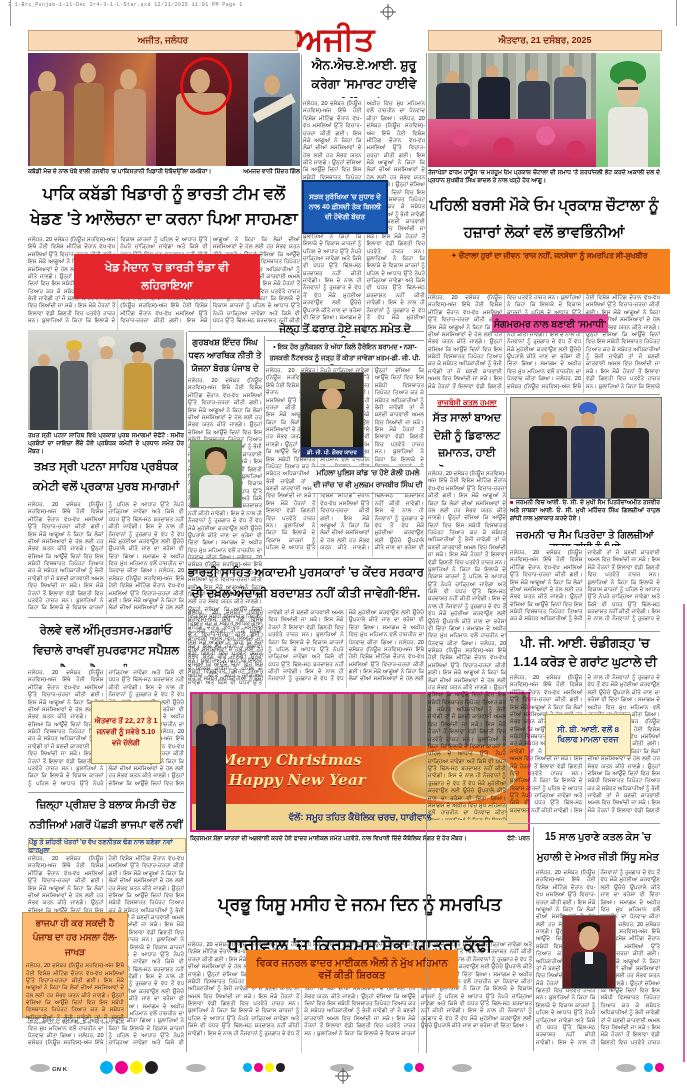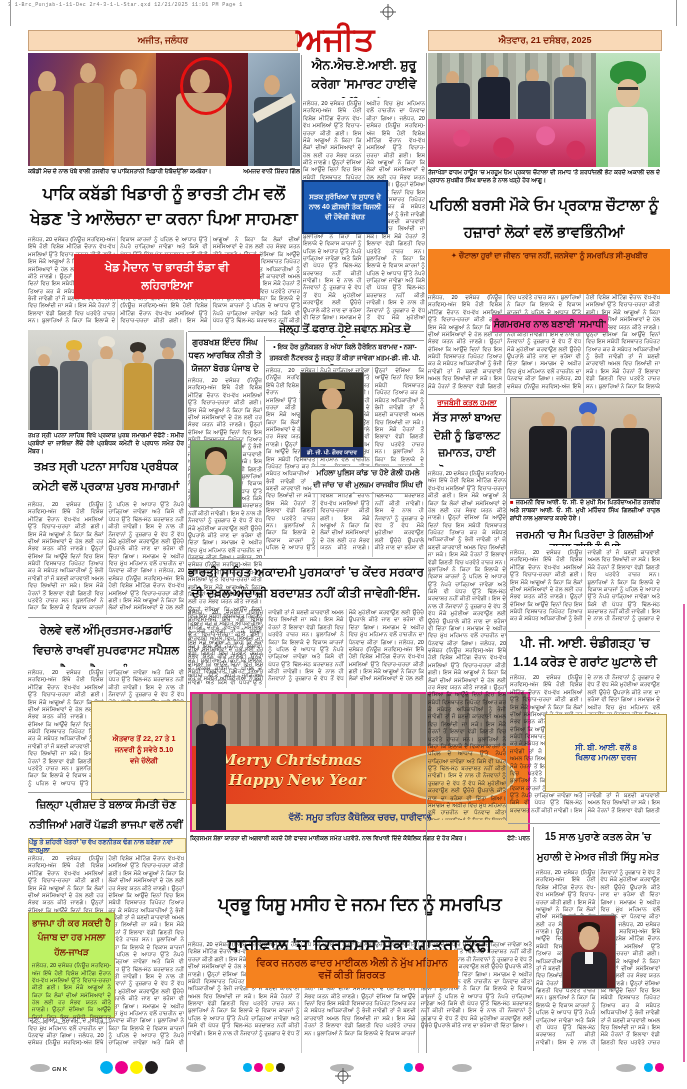--- a/index.html
+++ b/index.html
@@ -18,21 +18,21 @@
        font-size:9px;font-weight:700;color:#7d1a00}
   .masthead{font-size:32px;font-weight:800;color:#cc1111;line-height:1.0;
             font-family:"DejaVu Sans","Liberation Sans",sans-serif}
   .photo{position:absolute;overflow:hidden}
   .box-red{background:#e5262d;color:#fff;font-weight:800;text-align:center;display:flex;align-items:center;justify-content:center}
   .box-blue{background:#1d5cb5;border:2px solid #0c2f6b;color:#fff;font-weight:700;text-align:center;
             display:flex;align-items:center;justify-content:center;padding:2px}
   .box-orange{background:#f5821f;color:#5d1603;font-weight:800;display:flex;flex-direction:row;justify-content:center;
               padding:2px 5px;gap:2px}
   .box-yellow{background:#fdf2c7;border:1px solid #b59a4a;color:#b00000;font-weight:800;text-align:center;
-              display:flex;align-items:center;justify-content:center;padding:20px}
+              display:flex;align-items:center;justify-content:center;padding:2px}
   .kicker{color:#cc0000;font-weight:800;text-decoration:underline;text-align:center;overflow:hidden}
   .inset-head{background:#ec4899;border-top:1px solid #888;border-bottom:1px solid #888;font-weight:800;
               text-align:center;display:flex;align-items:center;justify-content:center}
   .slug{font-size:5px;color:#777;font-family:"Liberation Mono","DejaVu Sans Mono",monospace;letter-spacing:.4px;white-space:nowrap}
   .dot{position:absolute;border-radius:50%}
   .oval{position:absolute;background:#b5b5b5;border-radius:50%}
   .crosshair{position:absolute}
   .figure{position:absolute;border-radius:6px 6px 0 0}
   .turban{position:absolute;border-radius:50% 50% 40% 40%}
   .face{position:absolute;background:#d3a87d;border-radius:50%}
@@ -145,21 +145,21 @@
 
   <div class="rule" style="left:28px;top:617px;width:156px;height:1px"></div>
   <div class="abs hl" style="left:28px;top:620px;width:156px;height:47px;font-size:11.5px;line-height:1.75">ਰੇਲਵੇ ਵਲੋਂ ਅੰਮ੍ਰਿਤਸਰ-ਮਡਗਾਂਓ ਵਿਚਾਲੇ ਰਾਖਵੀਂ ਸੁਪਰਫਾਸਟ ਸਪੈਸ਼ਲ ਐਕਸਪ੍ਰੈਸ ਦਾ ਸੰਚਾਲਨ</div>
   <div class="abs body cols2" style="left:28px;top:669px;width:156px;height:121px">ਜਲੰਧਰ, 20 ਦਸੰਬਰ (ਨਿਊਜ਼ ਸਰਵਿਸ)-ਅੱਜ ਇੱਥੇ ਹੋਈ ਵਿਸ਼ੇਸ਼ ਮੀਟਿੰਗ ਦੌਰਾਨ ਵੱਖ-ਵੱਖ ਮਸਲਿਆਂ ਉੱਤੇ ਵਿਚਾਰ-ਚਰਚਾ ਕੀਤੀ ਗਈ। ਇਸ ਮੌਕੇ ਆਗੂਆਂ ਨੇ ਕਿਹਾ ਕਿ ਲੋਕਾਂ ਦੀਆਂ ਸਮੱਸਿਆਵਾਂ ਦੇ ਹੱਲ ਲਈ ਹਰ ਸੰਭਵ ਯਤਨ ਕੀਤੇ ਜਾਣਗੇ। ਉਨ੍ਹਾਂ ਦੱਸਿਆ ਕਿ ਆਉਂਦੇ ਦਿਨਾਂ ਵਿਚ ਇਸ ਸਬੰਧੀ ਵਿਸਥਾਰਤ ਰਿਪੋਰਟ ਤਿਆਰ ਕਰ ਕੇ ਸਬੰਧਤ ਅਧਿਕਾਰੀਆਂ ਨੂੰ ਭੇਜੀ ਜਾਵੇਗੀ ਤਾਂ ਜੋ ਬਣਦੀ ਕਾਰਵਾਈ ਅਮਲ ਵਿਚ ਲਿਆਂਦੀ ਜਾ ਸਕੇ। ਇਸ ਮੌਕੇ ਹੋਰਨਾਂ ਤੋਂ ਇਲਾਵਾ ਵੱਡੀ ਗਿਣਤੀ ਵਿਚ ਪਤਵੰਤੇ ਹਾਜ਼ਰ ਸਨ। ਬੁਲਾਰਿਆਂ ਨੇ ਕਿਹਾ ਕਿ ਇਲਾਕੇ ਦੇ ਵਿਕਾਸ ਕਾਰਜਾਂ ਨੂੰ ਪਹਿਲ ਦੇ ਆਧਾਰ ਉੱਤੇ ਨੇਪਰੇ ਚਾੜ੍ਹਿਆ ਜਾਵੇਗਾ ਅਤੇ ਕਿਸੇ ਵੀ ਪੱਧਰ ਉੱਤੇ ਢਿੱਲ-ਮੱਠ ਬਰਦਾਸ਼ਤ ਨਹੀਂ ਕੀਤੀ ਜਾਵੇਗੀ। ਇਸ ਦੇ ਨਾਲ ਹੀ ਨੌਜਵਾਨਾਂ ਨੂੰ ਰੁਜ਼ਗਾਰ ਦੇ ਵੱਧ ਤੋਂ ਵੱਧ ਮੌਕੇ ਮੁਹੱਈਆ ਕਰਵਾਉਣ ਲਈ ਉਚੇਚੇ ਉਪਰਾਲੇ ਕੀਤੇ ਜਾਣ ਦਾ ਭਰੋਸਾ ਵੀ ਦਿੱਤਾ ਗਿਆ। ਸਮਾਗਮ ਦੇ ਅਖ਼ੀਰ ਵਿਚ ਮੁੱਖ ਮਹਿਮਾਨ ਵਲੋਂ ਹਾਜ਼ਰੀਨ ਦਾ ਧੰਨਵਾਦ ਕੀਤਾ ਗਿਆ। ਜਲੰਧਰ, 20 ਦਸੰਬਰ (ਨਿਊਜ਼ ਸਰਵਿਸ)-ਅੱਜ ਇੱਥੇ ਹੋਈ ਵਿਸ਼ੇਸ਼ ਮੀਟਿੰਗ ਦੌਰਾਨ ਵੱਖ-ਵੱਖ ਮਸਲਿਆਂ ਉੱਤੇ ਵਿਚਾਰ-ਚਰਚਾ ਕੀਤੀ ਗਈ। ਇਸ ਮੌਕੇ ਆਗੂਆਂ ਨੇ ਕਿਹਾ ਕਿ ਲੋਕਾਂ ਦੀਆਂ ਸਮੱਸਿਆਵਾਂ ਦੇ ਹੱਲ ਲਈ ਹਰ ਸੰਭਵ ਯਤਨ ਕੀਤੇ ਜਾਣਗੇ। ਉਨ੍ਹਾਂ ਦੱਸਿਆ ਕਿ ਆਉਂਦੇ ਦਿਨਾਂ ਵਿਚ ਇਸ ਸਬੰਧੀ ਵਿਸਥਾਰਤ ਰਿਪੋਰਟ ਤਿਆਰ ਕਰ ਕੇ ਸਬੰਧਤ ਅਧਿਕਾਰੀਆਂ ਨੂੰ ਭੇਜੀ ਜਾਵੇਗੀ ਤਾਂ ਜੋ ਬਣਦੀ ਕਾਰਵਾਈ ਅਮਲ ਵਿਚ ਲਿਆਂਦੀ ਜਾ ਸਕੇ। ਇਸ ਮੌਕੇ ਹੋਰਨਾਂ ਤੋਂ ਇਲਾਵਾ ਵੱਡੀ ਗਿਣਤੀ ਵਿਚ ਪਤਵੰਤੇ ਹਾਜ਼ਰ ਸਨ। ਬੁਲਾਰਿਆਂ ਨੇ ਕਿਹਾ ਕਿ ਇਲਾਕੇ ਦੇ ਵਿਕਾਸ ਕਾਰਜਾਂ ਨੂੰ ਪਹਿਲ ਦੇ ਆਧਾਰ ਉੱਤੇ ਨੇਪਰੇ ਚਾੜ੍ਹਿਆ ਜਾਵੇਗਾ ਅਤੇ ਕਿਸੇ ਵੀ ਪੱਧਰ ਉੱਤੇ ਢਿੱਲ-ਮੱਠ ਬਰਦਾਸ਼ਤ ਨਹੀਂ ਕੀਤੀ ਜਾਵੇਗੀ। ਇਸ ਦੇ ਨਾਲ ਹੀ ਨੌਜਵਾਨਾਂ ਨੂੰ ਰੁਜ਼ਗਾਰ ਦੇ ਵੱਧ ਤੋਂ ਵੱਧ ਮੌਕੇ ਮੁਹੱਈਆ ਕਰਵਾਉਣ ਲਈ ਉਚੇਚੇ ਉਪਰਾਲੇ ਕੀਤੇ ਜਾਣ ਦਾ ਭਰੋਸਾ ਵੀ ਦਿੱਤਾ ਗਿਆ। ਸਮਾਗਮ ਦੇ ਅਖ਼ੀਰ ਵਿਚ ਮੁੱਖ ਮਹਿਮਾਨ ਵਲੋਂ ਹਾਜ਼ਰੀਨ ਦਾ ਧੰਨਵਾਦ ਕੀਤਾ ਗਿਆ। ਬੁਲਾਰਿਆਂ ਨੇ ਕਿਹਾ ਕਿ ਇਲਾਕੇ ਦੇ ਵਿਕਾਸ ਕਾਰਜਾਂ ਨੂੰ ਪਹਿਲ ਦੇ ਆਧਾਰ ਉੱਤੇ ਨੇਪਰੇ ਚਾੜ੍ਹਿਆ ਜਾਵੇਗਾ ਅਤੇ ਕਿਸੇ ਵੀ ਪੱਧਰ ਉੱਤੇ ਢਿੱਲ-ਮੱਠ ਬਰਦਾਸ਼ਤ ਨਹੀਂ ਕੀਤੀ ਜਾਵੇਗੀ। ਇਸ ਦੇ ਨਾਲ ਹੀ ਨੌਜਵਾਨਾਂ ਨੂੰ ਰੁਜ਼ਗਾਰ ਦੇ ਵੱਧ ਤੋਂ ਵੱਧ ਮੌਕੇ ਮੁਹੱਈਆ ਕਰਵਾਉਣ ਲਈ ਉਚੇਚੇ ਉਪਰਾਲੇ ਕੀਤੇ ਜਾਣ ਦਾ ਭਰੋਸਾ ਵੀ ਦਿੱਤਾ ਗਿਆ।</div>
   <div class="abs box-yellow" style="left:91px;top:701px;width:64px;height:57px;font-size:7.2px;line-height:1.5">ਐਤਵਾਰ ਤੋਂ 22, 27 ਤੇ 1 ਜਨਵਰੀ ਨੂੰ ਸਵੇਰੇ 5.10 ਵਜੇ ਚੱਲੇਗੀ</div>
 
   <div class="rule" style="left:28px;top:792px;width:156px;height:1px"></div>
   <div class="abs hl" style="left:28px;top:795px;width:156px;height:41px;font-size:10.5px;line-height:1.9">ਜ਼ਿਲ੍ਹਾ ਪ੍ਰੀਸ਼ਦ ਤੇ ਬਲਾਕ ਸੰਮਤੀ ਚੋਣ ਨਤੀਜਿਆਂ ਮਗਰੋਂ ਪੱਛੜੀ ਭਾਜਪਾ ਵਲੋਂ ਨਵੀਂ ਰਣਨੀਤੀ ਬਣਾਉਣ ਦੀ ਤਿਆਰੀ</div>
   <div class="abs" style="left:28px;top:838px;width:156px;height:13px;background:#fdf2c7;border:1px solid #c9b26a;color:#1a3f9e;font-weight:800;font-size:6.6px;display:flex;align-items:center;justify-content:center">ਪੇਂਡੂ ਤੇ ਸ਼ਹਿਰੀ ਖੇਤਰਾਂ 'ਚ ਵੱਖ ਰਣਨੀਤਕ ਢੰਗ ਨਾਲ ਬਣੇਗਾ ਨਵਾਂ ਫਾਰਮੂਲਾ</div>
   <div class="abs body cols2" style="left:28px;top:855px;width:156px;height:198px">ਜਲੰਧਰ, 20 ਦਸੰਬਰ (ਨਿਊਜ਼ ਸਰਵਿਸ)-ਅੱਜ ਇੱਥੇ ਹੋਈ ਵਿਸ਼ੇਸ਼ ਮੀਟਿੰਗ ਦੌਰਾਨ ਵੱਖ-ਵੱਖ ਮਸਲਿਆਂ ਉੱਤੇ ਵਿਚਾਰ-ਚਰਚਾ ਕੀਤੀ ਗਈ। ਇਸ ਮੌਕੇ ਆਗੂਆਂ ਨੇ ਕਿਹਾ ਕਿ ਲੋਕਾਂ ਦੀਆਂ ਸਮੱਸਿਆਵਾਂ ਦੇ ਹੱਲ ਲਈ ਹਰ ਸੰਭਵ ਯਤਨ ਕੀਤੇ ਜਾਣਗੇ। ਉਨ੍ਹਾਂ ਦੱਸਿਆ ਕਿ ਆਉਂਦੇ ਦਿਨਾਂ ਵਿਚ ਇਸ ਸਬੰਧੀ ਵਿਸਥਾਰਤ ਰਿਪੋਰਟ ਤਿਆਰ ਕਰ ਕੇ ਸਬੰਧਤ ਅਧਿਕਾਰੀਆਂ ਨੂੰ ਭੇਜੀ ਜਾਵੇਗੀ ਤਾਂ ਜੋ ਬਣਦੀ ਕਾਰਵਾਈ ਅਮਲ ਵਿਚ ਲਿਆਂਦੀ ਜਾ ਸਕੇ। ਇਸ ਮੌਕੇ ਹੋਰਨਾਂ ਤੋਂ ਇਲਾਵਾ ਵੱਡੀ ਗਿਣਤੀ ਵਿਚ ਪਤਵੰਤੇ ਹਾਜ਼ਰ ਸਨ। ਬੁਲਾਰਿਆਂ ਨੇ ਕਿਹਾ ਕਿ ਇਲਾਕੇ ਦੇ ਵਿਕਾਸ ਕਾਰਜਾਂ ਨੂੰ ਪਹਿਲ ਦੇ ਆਧਾਰ ਉੱਤੇ ਨੇਪਰੇ ਚਾੜ੍ਹਿਆ ਜਾਵੇਗਾ ਅਤੇ ਕਿਸੇ ਵੀ ਪੱਧਰ ਉੱਤੇ ਢਿੱਲ-ਮੱਠ ਬਰਦਾਸ਼ਤ ਨਹੀਂ ਕੀਤੀ ਜਾਵੇਗੀ। ਇਸ ਦੇ ਨਾਲ ਹੀ ਨੌਜਵਾਨਾਂ ਨੂੰ ਰੁਜ਼ਗਾਰ ਦੇ ਵੱਧ ਤੋਂ ਵੱਧ ਮੌਕੇ ਮੁਹੱਈਆ ਕਰਵਾਉਣ ਲਈ ਉਚੇਚੇ ਉਪਰਾਲੇ ਕੀਤੇ ਜਾਣ ਦਾ ਭਰੋਸਾ ਵੀ ਦਿੱਤਾ ਗਿਆ। ਸਮਾਗਮ ਦੇ ਅਖ਼ੀਰ ਵਿਚ ਮੁੱਖ ਮਹਿਮਾਨ ਵਲੋਂ ਹਾਜ਼ਰੀਨ ਦਾ ਧੰਨਵਾਦ ਕੀਤਾ ਗਿਆ। ਜਲੰਧਰ, 20 ਦਸੰਬਰ (ਨਿਊਜ਼ ਸਰਵਿਸ)-ਅੱਜ ਇੱਥੇ ਹੋਈ ਵਿਸ਼ੇਸ਼ ਮੀਟਿੰਗ ਦੌਰਾਨ ਵੱਖ-ਵੱਖ ਮਸਲਿਆਂ ਉੱਤੇ ਵਿਚਾਰ-ਚਰਚਾ ਕੀਤੀ ਗਈ। ਇਸ ਮੌਕੇ ਆਗੂਆਂ ਨੇ ਕਿਹਾ ਕਿ ਲੋਕਾਂ ਦੀਆਂ ਸਮੱਸਿਆਵਾਂ ਦੇ ਹੱਲ ਲਈ ਹਰ ਸੰਭਵ ਯਤਨ ਕੀਤੇ ਜਾਣਗੇ। ਉਨ੍ਹਾਂ ਦੱਸਿਆ ਕਿ ਆਉਂਦੇ ਦਿਨਾਂ ਵਿਚ ਇਸ ਸਬੰਧੀ ਵਿਸਥਾਰਤ ਰਿਪੋਰਟ ਤਿਆਰ ਕਰ ਕੇ ਸਬੰਧਤ ਅਧਿਕਾਰੀਆਂ ਨੂੰ ਭੇਜੀ ਜਾਵੇਗੀ ਤਾਂ ਜੋ ਬਣਦੀ ਕਾਰਵਾਈ ਅਮਲ ਵਿਚ ਲਿਆਂਦੀ ਜਾ ਸਕੇ। ਇਸ ਮੌਕੇ ਹੋਰਨਾਂ ਤੋਂ ਇਲਾਵਾ ਵੱਡੀ ਗਿਣਤੀ ਵਿਚ ਪਤਵੰਤੇ ਹਾਜ਼ਰ ਸਨ। ਬੁਲਾਰਿਆਂ ਨੇ ਕਿਹਾ ਕਿ ਇਲਾਕੇ ਦੇ ਵਿਕਾਸ ਕਾਰਜਾਂ ਨੂੰ ਪਹਿਲ ਦੇ ਆਧਾਰ ਉੱਤੇ ਨੇਪਰੇ ਚਾੜ੍ਹਿਆ ਜਾਵੇਗਾ ਅਤੇ ਕਿਸੇ ਵੀ ਪੱਧਰ ਉੱਤੇ ਢਿੱਲ-ਮੱਠ ਬਰਦਾਸ਼ਤ ਨਹੀਂ ਕੀਤੀ ਜਾਵੇਗੀ। ਇਸ ਦੇ ਨਾਲ ਹੀ ਨੌਜਵਾਨਾਂ ਨੂੰ ਰੁਜ਼ਗਾਰ ਦੇ ਵੱਧ ਤੋਂ ਵੱਧ ਮੌਕੇ ਮੁਹੱਈਆ ਕਰਵਾਉਣ ਲਈ ਉਚੇਚੇ ਉਪਰਾਲੇ ਕੀਤੇ ਜਾਣ ਦਾ ਭਰੋਸਾ ਵੀ ਦਿੱਤਾ ਗਿਆ। ਸਮਾਗਮ ਦੇ ਅਖ਼ੀਰ ਵਿਚ ਮੁੱਖ ਮਹਿਮਾਨ ਵਲੋਂ ਹਾਜ਼ਰੀਨ ਦਾ ਧੰਨਵਾਦ ਕੀਤਾ ਗਿਆ। ਬੁਲਾਰਿਆਂ ਨੇ ਕਿਹਾ ਕਿ ਇਲਾਕੇ ਦੇ ਵਿਕਾਸ ਕਾਰਜਾਂ ਨੂੰ ਪਹਿਲ ਦੇ ਆਧਾਰ ਉੱਤੇ ਨੇਪਰੇ ਚਾੜ੍ਹਿਆ ਜਾਵੇਗਾ ਅਤੇ ਕਿਸੇ ਵੀ ਪੱਧਰ ਉੱਤੇ ਢਿੱਲ-ਮੱਠ ਬਰਦਾਸ਼ਤ ਨਹੀਂ ਕੀਤੀ ਜਾਵੇਗੀ। ਇਸ ਦੇ ਨਾਲ ਹੀ ਨੌਜਵਾਨਾਂ ਨੂੰ ਰੁਜ਼ਗਾਰ ਦੇ ਵੱਧ ਤੋਂ ਵੱਧ ਮੌਕੇ ਮੁਹੱਈਆ ਕਰਵਾਉਣ ਲਈ ਉਚੇਚੇ ਉਪਰਾਲੇ ਕੀਤੇ ਜਾਣ ਦਾ ਭਰੋਸਾ ਵੀ ਦਿੱਤਾ ਗਿਆ।</div>
-  <div class="abs" style="left:28px;top:912px;width:87px;height:106px;background:#bef264;border:1px solid #b59a4a;padding:3px;box-sizing:border-box">
+  <div class="abs" style="left:22px;top:912px;width:106px;height:106px;background:#fdba74;border:1px solid #b59a4a;padding:3px;box-sizing:border-box">
     <div class="hl" style="font-size:9px;line-height:1.6;color:#7d1400">ਭਾਜਪਾ ਹੀ ਕਰ ਸਕਦੀ ਹੈ ਪੰਜਾਬ ਦਾ ਹਰ ਮਸਲਾ ਹੱਲ-ਜਾਖੜ</div>
     <div class="body" style="height:62px;margin-top:3px">ਜਲੰਧਰ, 20 ਦਸੰਬਰ (ਨਿਊਜ਼ ਸਰਵਿਸ)-ਅੱਜ ਇੱਥੇ ਹੋਈ ਵਿਸ਼ੇਸ਼ ਮੀਟਿੰਗ ਦੌਰਾਨ ਵੱਖ-ਵੱਖ ਮਸਲਿਆਂ ਉੱਤੇ ਵਿਚਾਰ-ਚਰਚਾ ਕੀਤੀ ਗਈ। ਇਸ ਮੌਕੇ ਆਗੂਆਂ ਨੇ ਕਿਹਾ ਕਿ ਲੋਕਾਂ ਦੀਆਂ ਸਮੱਸਿਆਵਾਂ ਦੇ ਹੱਲ ਲਈ ਹਰ ਸੰਭਵ ਯਤਨ ਕੀਤੇ ਜਾਣਗੇ। ਉਨ੍ਹਾਂ ਦੱਸਿਆ ਕਿ ਆਉਂਦੇ ਦਿਨਾਂ ਵਿਚ ਇਸ ਸਬੰਧੀ ਵਿਸਥਾਰਤ ਰਿਪੋਰਟ ਤਿਆਰ ਕਰ ਕੇ ਸਬੰਧਤ ਅਧਿਕਾਰੀਆਂ ਨੂੰ ਭੇਜੀ ਜਾਵੇਗੀ ਤਾਂ ਜੋ ਬਣਦੀ ਕਾਰਵਾਈ ਅਮਲ ਵਿਚ ਲਿਆਂਦੀ ਜਾ ਸਕੇ। ਇਸ ਮੌਕੇ ਹੋਰਨਾਂ ਤੋਂ ਇਲਾਵਾ ਵੱਡੀ ਗਿਣਤੀ ਵਿਚ ਪਤਵੰਤੇ ਹਾਜ਼ਰ ਸਨ। ਬੁਲਾਰਿਆਂ ਨੇ ਕਿਹਾ ਕਿ ਇਲਾਕੇ ਦੇ ਵਿਕਾਸ ਕਾਰਜਾਂ ਨੂੰ ਪਹਿਲ ਦੇ ਆਧਾਰ ਉੱਤੇ ਨੇਪਰੇ ਚਾੜ੍ਹਿਆ ਜਾਵੇਗਾ ਅਤੇ ਕਿਸੇ ਵੀ ਪੱਧਰ ਉੱਤੇ ਢਿੱਲ-ਮੱਠ ਬਰਦਾਸ਼ਤ ਨਹੀਂ ਕੀਤੀ ਜਾਵੇਗੀ। ਇਸ ਦੇ ਨਾਲ ਹੀ ਨੌਜਵਾਨਾਂ ਨੂੰ ਰੁਜ਼ਗਾਰ ਦੇ ਵੱਧ ਤੋਂ ਵੱਧ ਮੌਕੇ ਮੁਹੱਈਆ ਕਰਵਾਉਣ ਲਈ ਉਚੇਚੇ ਉਪਰਾਲੇ ਕੀਤੇ ਜਾਣ ਦਾ ਭਰੋਸਾ ਵੀ ਦਿੱਤਾ ਗਿਆ। ਸਮਾਗਮ ਦੇ ਅਖ਼ੀਰ ਵਿਚ ਮੁੱਖ ਮਹਿਮਾਨ ਵਲੋਂ ਹਾਜ਼ਰੀਨ ਦਾ ਧੰਨਵਾਦ ਕੀਤਾ ਗਿਆ। ਜਲੰਧਰ, 20 ਦਸੰਬਰ (ਨਿਊਜ਼ ਸਰਵਿਸ)-ਅੱਜ ਇੱਥੇ ਹੋਈ ਵਿਸ਼ੇਸ਼ ਮੀਟਿੰਗ ਦੌਰਾਨ ਵੱਖ-ਵੱਖ ਮਸਲਿਆਂ ਉੱਤੇ ਵਿਚਾਰ-ਚਰਚਾ ਕੀਤੀ ਗਈ। ਇਸ ਮੌਕੇ ਆਗੂਆਂ ਨੇ ਕਿਹਾ ਕਿ ਲੋਕਾਂ ਦੀਆਂ ਸਮੱਸਿਆਵਾਂ ਦੇ ਹੱਲ ਲਈ ਹਰ ਸੰਭਵ ਯਤਨ ਕੀਤੇ ਜਾਣਗੇ। ਉਨ੍ਹਾਂ ਦੱਸਿਆ ਕਿ ਆਉਂਦੇ ਦਿਨਾਂ ਵਿਚ ਇਸ ਸਬੰਧੀ ਵਿਸਥਾਰਤ ਰਿਪੋਰਟ ਤਿਆਰ ਕਰ ਕੇ ਸਬੰਧਤ ਅਧਿਕਾਰੀਆਂ ਨੂੰ ਭੇਜੀ ਜਾਵੇਗੀ ਤਾਂ ਜੋ ਬਣਦੀ ਕਾਰਵਾਈ ਅਮਲ ਵਿਚ ਲਿਆਂਦੀ ਜਾ ਸਕੇ। ਇਸ ਮੌਕੇ ਹੋਰਨਾਂ ਤੋਂ ਇਲਾਵਾ ਵੱਡੀ ਗਿਣਤੀ ਵਿਚ ਪਤਵੰਤੇ ਹਾਜ਼ਰ ਸਨ। ਬੁਲਾਰਿਆਂ ਨੇ ਕਿਹਾ ਕਿ ਇਲਾਕੇ ਦੇ ਵਿਕਾਸ ਕਾਰਜਾਂ ਨੂੰ ਪਹਿਲ ਦੇ ਆਧਾਰ ਉੱਤੇ ਨੇਪਰੇ ਚਾੜ੍ਹਿਆ ਜਾਵੇਗਾ ਅਤੇ ਕਿਸੇ ਵੀ ਪੱਧਰ ਉੱਤੇ ਢਿੱਲ-ਮੱਠ ਬਰਦਾਸ਼ਤ ਨਹੀਂ ਕੀਤੀ ਜਾਵੇਗੀ। ਇਸ ਦੇ ਨਾਲ ਹੀ ਨੌਜਵਾਨਾਂ ਨੂੰ ਰੁਜ਼ਗਾਰ ਦੇ ਵੱਧ ਤੋਂ ਵੱਧ ਮੌਕੇ ਮੁਹੱਈਆ ਕਰਵਾਉਣ ਲਈ ਉਚੇਚੇ ਉਪਰਾਲੇ ਕੀਤੇ ਜਾਣ ਦਾ ਭਰੋਸਾ ਵੀ ਦਿੱਤਾ ਗਿਆ। ਸਮਾਗਮ ਦੇ ਅਖ਼ੀਰ ਵਿਚ ਮੁੱਖ ਮਹਿਮਾਨ ਵਲੋਂ ਹਾਜ਼ਰੀਨ ਦਾ ਧੰਨਵਾਦ ਕੀਤਾ ਗਿਆ। ਬੁਲਾਰਿਆਂ ਨੇ ਕਿਹਾ ਕਿ ਇਲਾਕੇ ਦੇ ਵਿਕਾਸ ਕਾਰਜਾਂ ਨੂੰ ਪਹਿਲ ਦੇ ਆਧਾਰ ਉੱਤੇ ਨੇਪਰੇ ਚਾੜ੍ਹਿਆ ਜਾਵੇਗਾ ਅਤੇ ਕਿਸੇ ਵੀ ਪੱਧਰ ਉੱਤੇ ਢਿੱਲ-ਮੱਠ ਬਰਦਾਸ਼ਤ ਨਹੀਂ ਕੀਤੀ ਜਾਵੇਗੀ। ਇਸ ਦੇ ਨਾਲ ਹੀ ਨੌਜਵਾਨਾਂ ਨੂੰ ਰੁਜ਼ਗਾਰ ਦੇ ਵੱਧ ਤੋਂ ਵੱਧ ਮੌਕੇ ਮੁਹੱਈਆ ਕਰਵਾਉਣ ਲਈ ਉਚੇਚੇ ਉਪਰਾਲੇ ਕੀਤੇ ਜਾਣ ਦਾ ਭਰੋਸਾ ਵੀ ਦਿੱਤਾ ਗਿਆ।</div>
   </div>
 
   <div class="rule" style="left:188px;top:331px;width:236px;height:1px"></div>
   <div class="abs hl" style="left:188px;top:336px;width:74px;height:38px;font-size:8.5px;line-height:1.5">ਗੁਰਬਖਸ਼ ਇੰਦਰ ਸਿੰਘ ਧਵਨ ਆਰਥਿਕ ਨੀਤੀ ਤੇ ਯੋਜਨਾ ਬੋਰਡ ਪੰਜਾਬ ਦੇ ਵਾਈਸ ਚੇਅਰਮੈਨ ਨਿਯੁਕਤ</div>
   <div class="abs body" style="left:188px;top:377px;width:74px;height:310px">ਜਲੰਧਰ, 20 ਦਸੰਬਰ (ਨਿਊਜ਼ ਸਰਵਿਸ)-ਅੱਜ ਇੱਥੇ ਹੋਈ ਵਿਸ਼ੇਸ਼ ਮੀਟਿੰਗ ਦੌਰਾਨ ਵੱਖ-ਵੱਖ ਮਸਲਿਆਂ ਉੱਤੇ ਵਿਚਾਰ-ਚਰਚਾ ਕੀਤੀ ਗਈ। ਇਸ ਮੌਕੇ ਆਗੂਆਂ ਨੇ ਕਿਹਾ ਕਿ ਲੋਕਾਂ ਦੀਆਂ ਸਮੱਸਿਆਵਾਂ ਦੇ ਹੱਲ ਲਈ ਹਰ ਸੰਭਵ ਯਤਨ ਕੀਤੇ ਜਾਣਗੇ। ਉਨ੍ਹਾਂ ਦੱਸਿਆ ਕਿ ਆਉਂਦੇ ਦਿਨਾਂ ਵਿਚ ਇਸ ਸਬੰਧੀ ਵਿਸਥਾਰਤ ਰਿਪੋਰਟ ਤਿਆਰ ਕਰ ਕੇ ਸਬੰਧਤ ਅਧਿਕਾਰੀਆਂ ਨੂੰ ਭੇਜੀ ਜਾਵੇਗੀ ਤਾਂ ਜੋ ਬਣਦੀ ਕਾਰਵਾਈ ਅਮਲ ਵਿਚ ਲਿਆਂਦੀ ਜਾ ਸਕੇ। ਇਸ ਮੌਕੇ ਹੋਰਨਾਂ ਤੋਂ ਇਲਾਵਾ ਵੱਡੀ ਗਿਣਤੀ ਵਿਚ ਪਤਵੰਤੇ ਹਾਜ਼ਰ ਸਨ। ਬੁਲਾਰਿਆਂ ਨੇ ਕਿਹਾ ਕਿ ਇਲਾਕੇ ਦੇ ਵਿਕਾਸ ਕਾਰਜਾਂ ਨੂੰ ਪਹਿਲ ਦੇ ਆਧਾਰ ਉੱਤੇ ਨੇਪਰੇ ਚਾੜ੍ਹਿਆ ਜਾਵੇਗਾ ਅਤੇ ਕਿਸੇ ਵੀ ਪੱਧਰ ਉੱਤੇ ਢਿੱਲ-ਮੱਠ ਬਰਦਾਸ਼ਤ ਨਹੀਂ ਕੀਤੀ ਜਾਵੇਗੀ। ਇਸ ਦੇ ਨਾਲ ਹੀ ਨੌਜਵਾਨਾਂ ਨੂੰ ਰੁਜ਼ਗਾਰ ਦੇ ਵੱਧ ਤੋਂ ਵੱਧ ਮੌਕੇ ਮੁਹੱਈਆ ਕਰਵਾਉਣ ਲਈ ਉਚੇਚੇ ਉਪਰਾਲੇ ਕੀਤੇ ਜਾਣ ਦਾ ਭਰੋਸਾ ਵੀ ਦਿੱਤਾ ਗਿਆ। ਸਮਾਗਮ ਦੇ ਅਖ਼ੀਰ ਵਿਚ ਮੁੱਖ ਮਹਿਮਾਨ ਵਲੋਂ ਹਾਜ਼ਰੀਨ ਦਾ ਧੰਨਵਾਦ ਕੀਤਾ ਗਿਆ। ਜਲੰਧਰ, 20 ਦਸੰਬਰ (ਨਿਊਜ਼ ਸਰਵਿਸ)-ਅੱਜ ਇੱਥੇ ਹੋਈ ਵਿਸ਼ੇਸ਼ ਮੀਟਿੰਗ ਦੌਰਾਨ ਵੱਖ-ਵੱਖ ਮਸਲਿਆਂ ਉੱਤੇ ਵਿਚਾਰ-ਚਰਚਾ ਕੀਤੀ ਗਈ। ਇਸ ਮੌਕੇ ਆਗੂਆਂ ਨੇ ਕਿਹਾ ਕਿ ਲੋਕਾਂ ਦੀਆਂ ਸਮੱਸਿਆਵਾਂ ਦੇ ਹੱਲ ਲਈ ਹਰ ਸੰਭਵ ਯਤਨ ਕੀਤੇ ਜਾਣਗੇ। ਉਨ੍ਹਾਂ ਦੱਸਿਆ ਕਿ ਆਉਂਦੇ ਦਿਨਾਂ ਵਿਚ ਇਸ ਸਬੰਧੀ ਵਿਸਥਾਰਤ ਰਿਪੋਰਟ ਤਿਆਰ ਕਰ ਕੇ ਸਬੰਧਤ ਅਧਿਕਾਰੀਆਂ ਨੂੰ ਭੇਜੀ ਜਾਵੇਗੀ ਤਾਂ ਜੋ ਬਣਦੀ ਕਾਰਵਾਈ ਅਮਲ ਵਿਚ ਲਿਆਂਦੀ ਜਾ ਸਕੇ। ਇਸ ਮੌਕੇ ਹੋਰਨਾਂ ਤੋਂ ਇਲਾਵਾ ਵੱਡੀ ਗਿਣਤੀ ਵਿਚ ਪਤਵੰਤੇ ਹਾਜ਼ਰ ਸਨ। ਬੁਲਾਰਿਆਂ ਨੇ ਕਿਹਾ ਕਿ ਇਲਾਕੇ ਦੇ ਵਿਕਾਸ ਕਾਰਜਾਂ ਨੂੰ ਪਹਿਲ ਦੇ ਆਧਾਰ ਉੱਤੇ ਨੇਪਰੇ ਚਾੜ੍ਹਿਆ ਜਾਵੇਗਾ ਅਤੇ ਕਿਸੇ ਵੀ ਪੱਧਰ ਉੱਤੇ ਢਿੱਲ-ਮੱਠ ਬਰਦਾਸ਼ਤ ਨਹੀਂ ਕੀਤੀ ਜਾਵੇਗੀ। ਇਸ ਦੇ ਨਾਲ ਹੀ ਨੌਜਵਾਨਾਂ ਨੂੰ ਰੁਜ਼ਗਾਰ ਦੇ ਵੱਧ ਤੋਂ ਵੱਧ ਮੌਕੇ ਮੁਹੱਈਆ ਕਰਵਾਉਣ ਲਈ ਉਚੇਚੇ ਉਪਰਾਲੇ ਕੀਤੇ ਜਾਣ ਦਾ ਭਰੋਸਾ ਵੀ ਦਿੱਤਾ ਗਿਆ। ਸਮਾਗਮ ਦੇ ਅਖ਼ੀਰ ਵਿਚ ਮੁੱਖ ਮਹਿਮਾਨ ਵਲੋਂ ਹਾਜ਼ਰੀਨ ਦਾ ਧੰਨਵਾਦ ਕੀਤਾ ਗਿਆ। ਬੁਲਾਰਿਆਂ ਨੇ ਕਿਹਾ ਕਿ ਇਲਾਕੇ ਦੇ ਵਿਕਾਸ ਕਾਰਜਾਂ ਨੂੰ ਪਹਿਲ ਦੇ ਆਧਾਰ ਉੱਤੇ ਨੇਪਰੇ ਚਾੜ੍ਹਿਆ ਜਾਵੇਗਾ ਅਤੇ ਕਿਸੇ ਵੀ ਪੱਧਰ ਉੱਤੇ ਢਿੱਲ-ਮੱਠ ਬਰਦਾਸ਼ਤ ਨਹੀਂ ਕੀਤੀ ਜਾਵੇਗੀ। ਇਸ ਦੇ ਨਾਲ ਹੀ ਨੌਜਵਾਨਾਂ ਨੂੰ ਰੁਜ਼ਗਾਰ ਦੇ ਵੱਧ ਤੋਂ ਵੱਧ ਮੌਕੇ ਮੁਹੱਈਆ ਕਰਵਾਉਣ ਲਈ ਉਚੇਚੇ ਉਪਰਾਲੇ ਕੀਤੇ ਜਾਣ ਦਾ ਭਰੋਸਾ ਵੀ ਦਿੱਤਾ ਗਿਆ।</div>
   <div class="photo" style="left:190px;top:440px;width:50px;height:66px;background:linear-gradient(#7fae6f,#4e7a44);border:1px solid #888">
     <div class="abs" style="left:14px;top:6px;width:22px;height:12px;background:#2a2017;border-radius:50% 50% 0 0"></div>
     <div class="face" style="left:15px;top:10px;width:20px;height:24px"></div>

